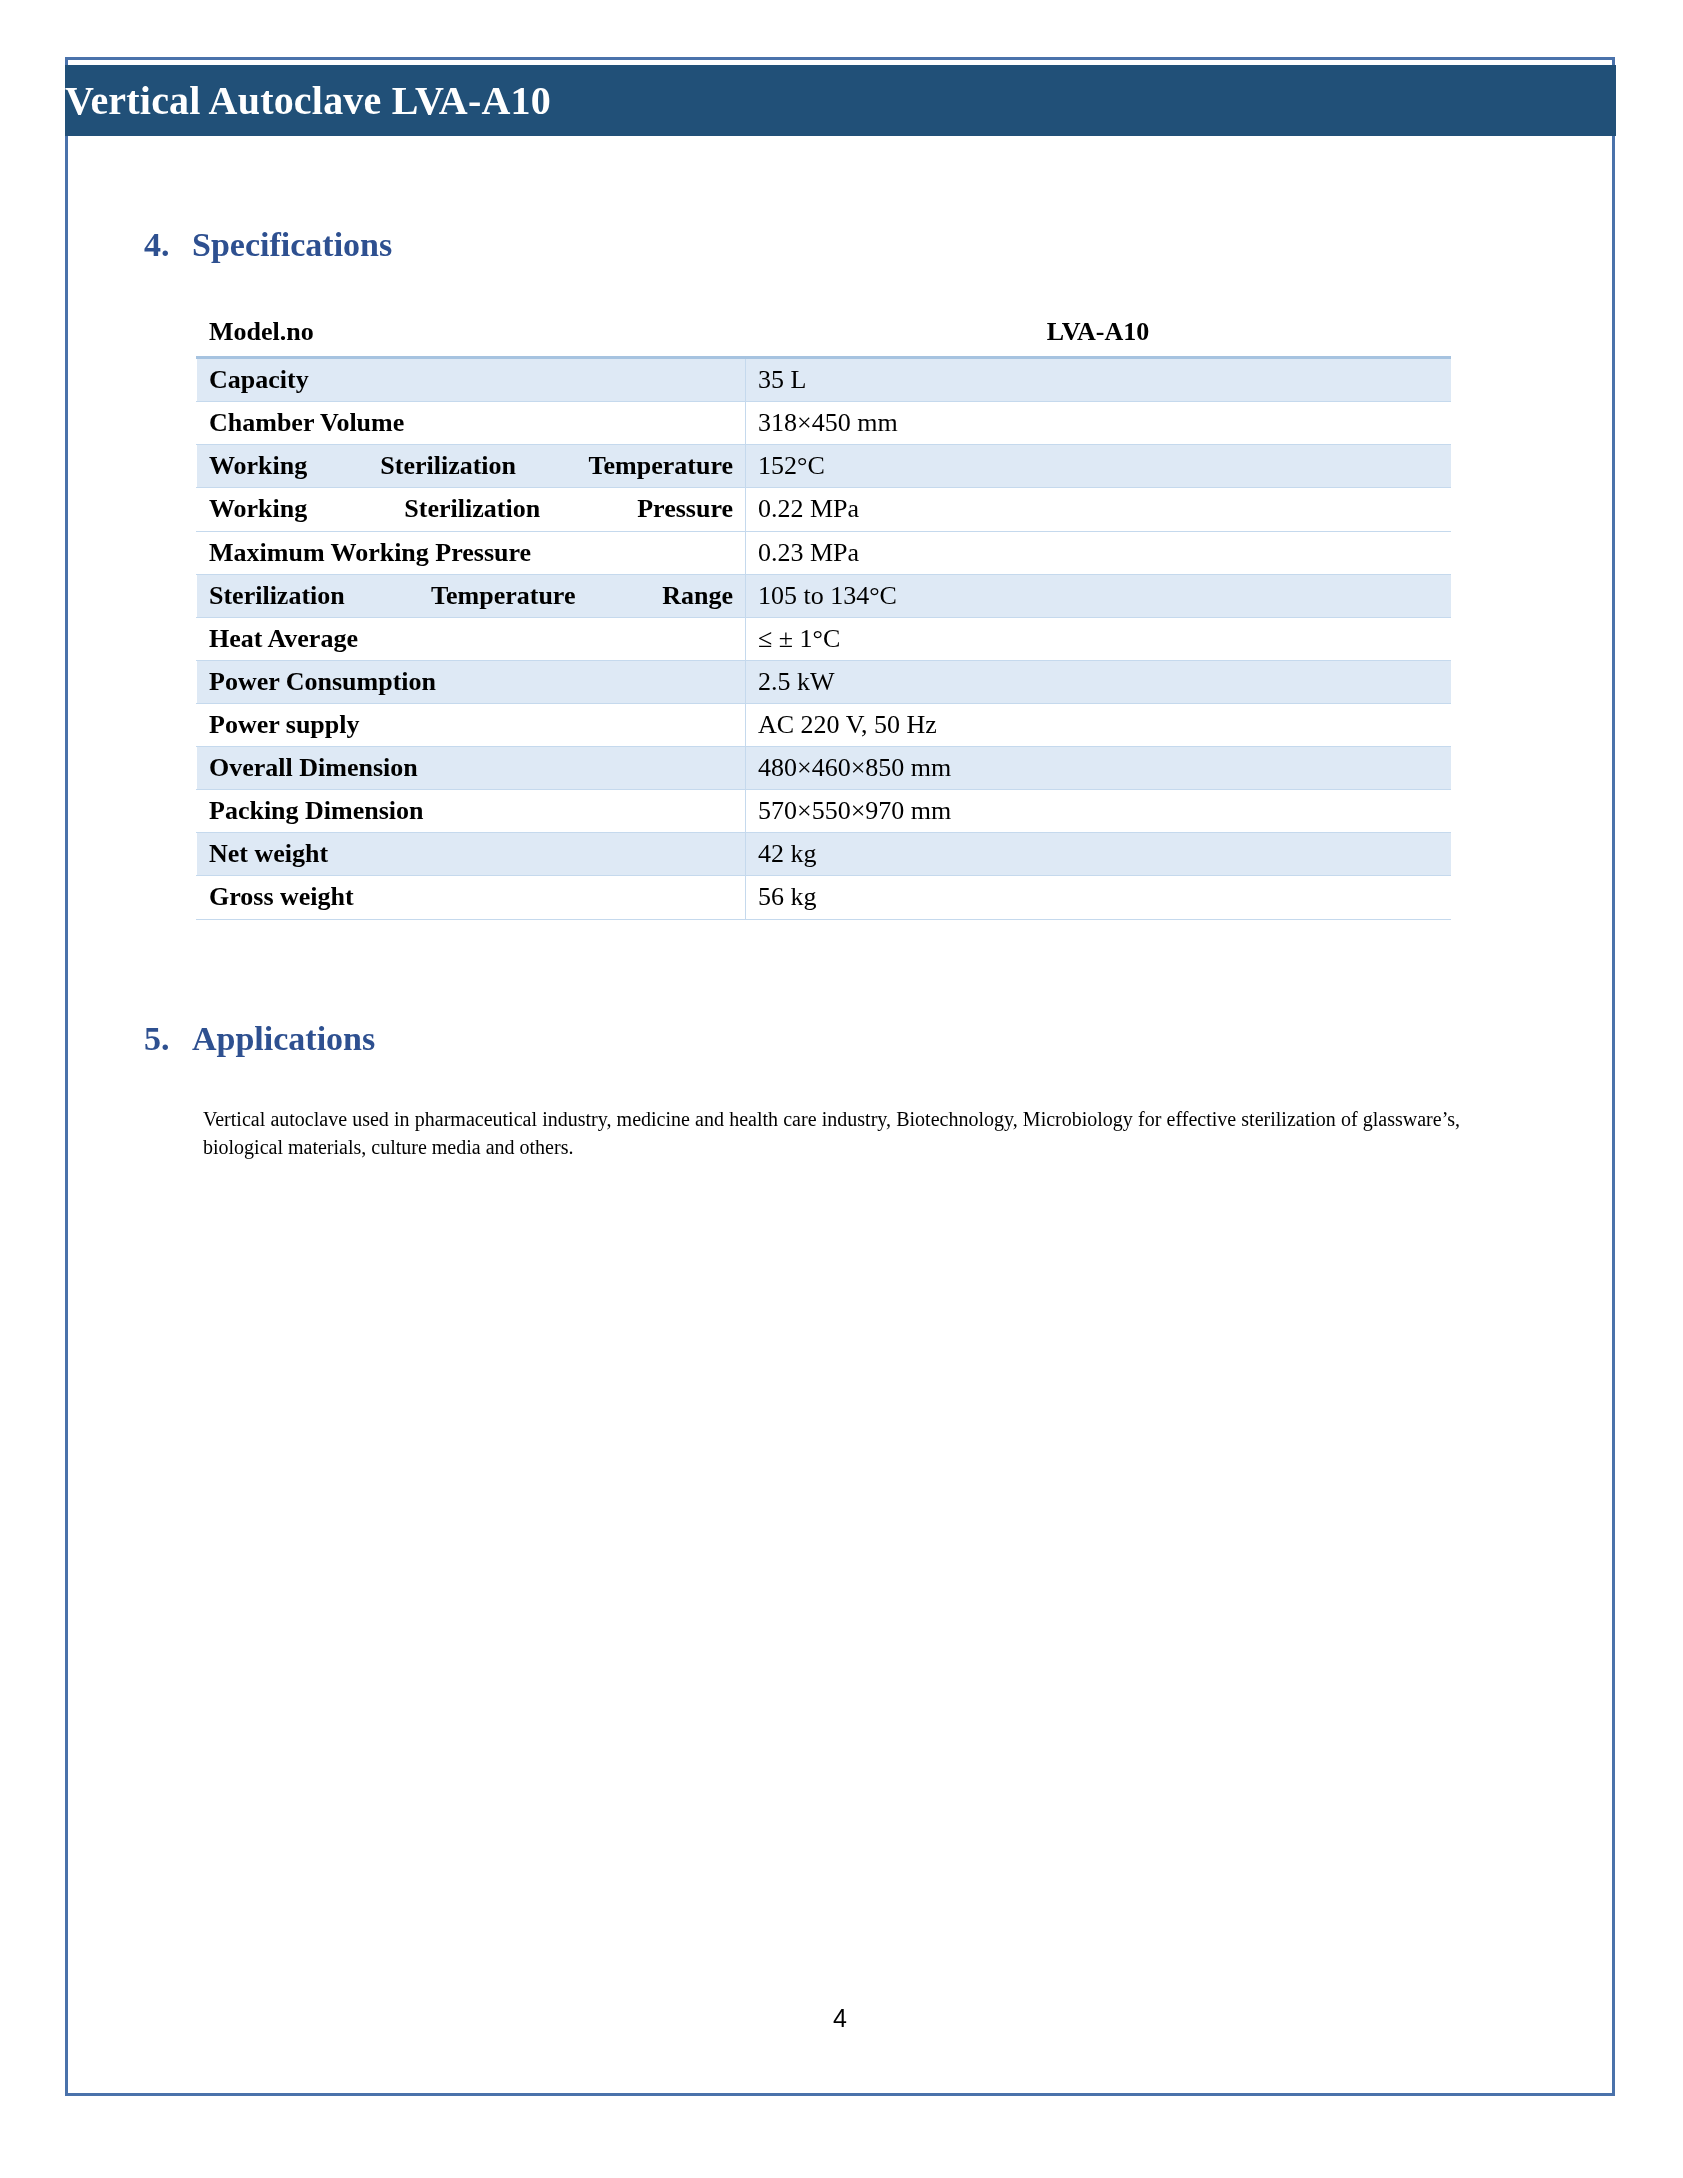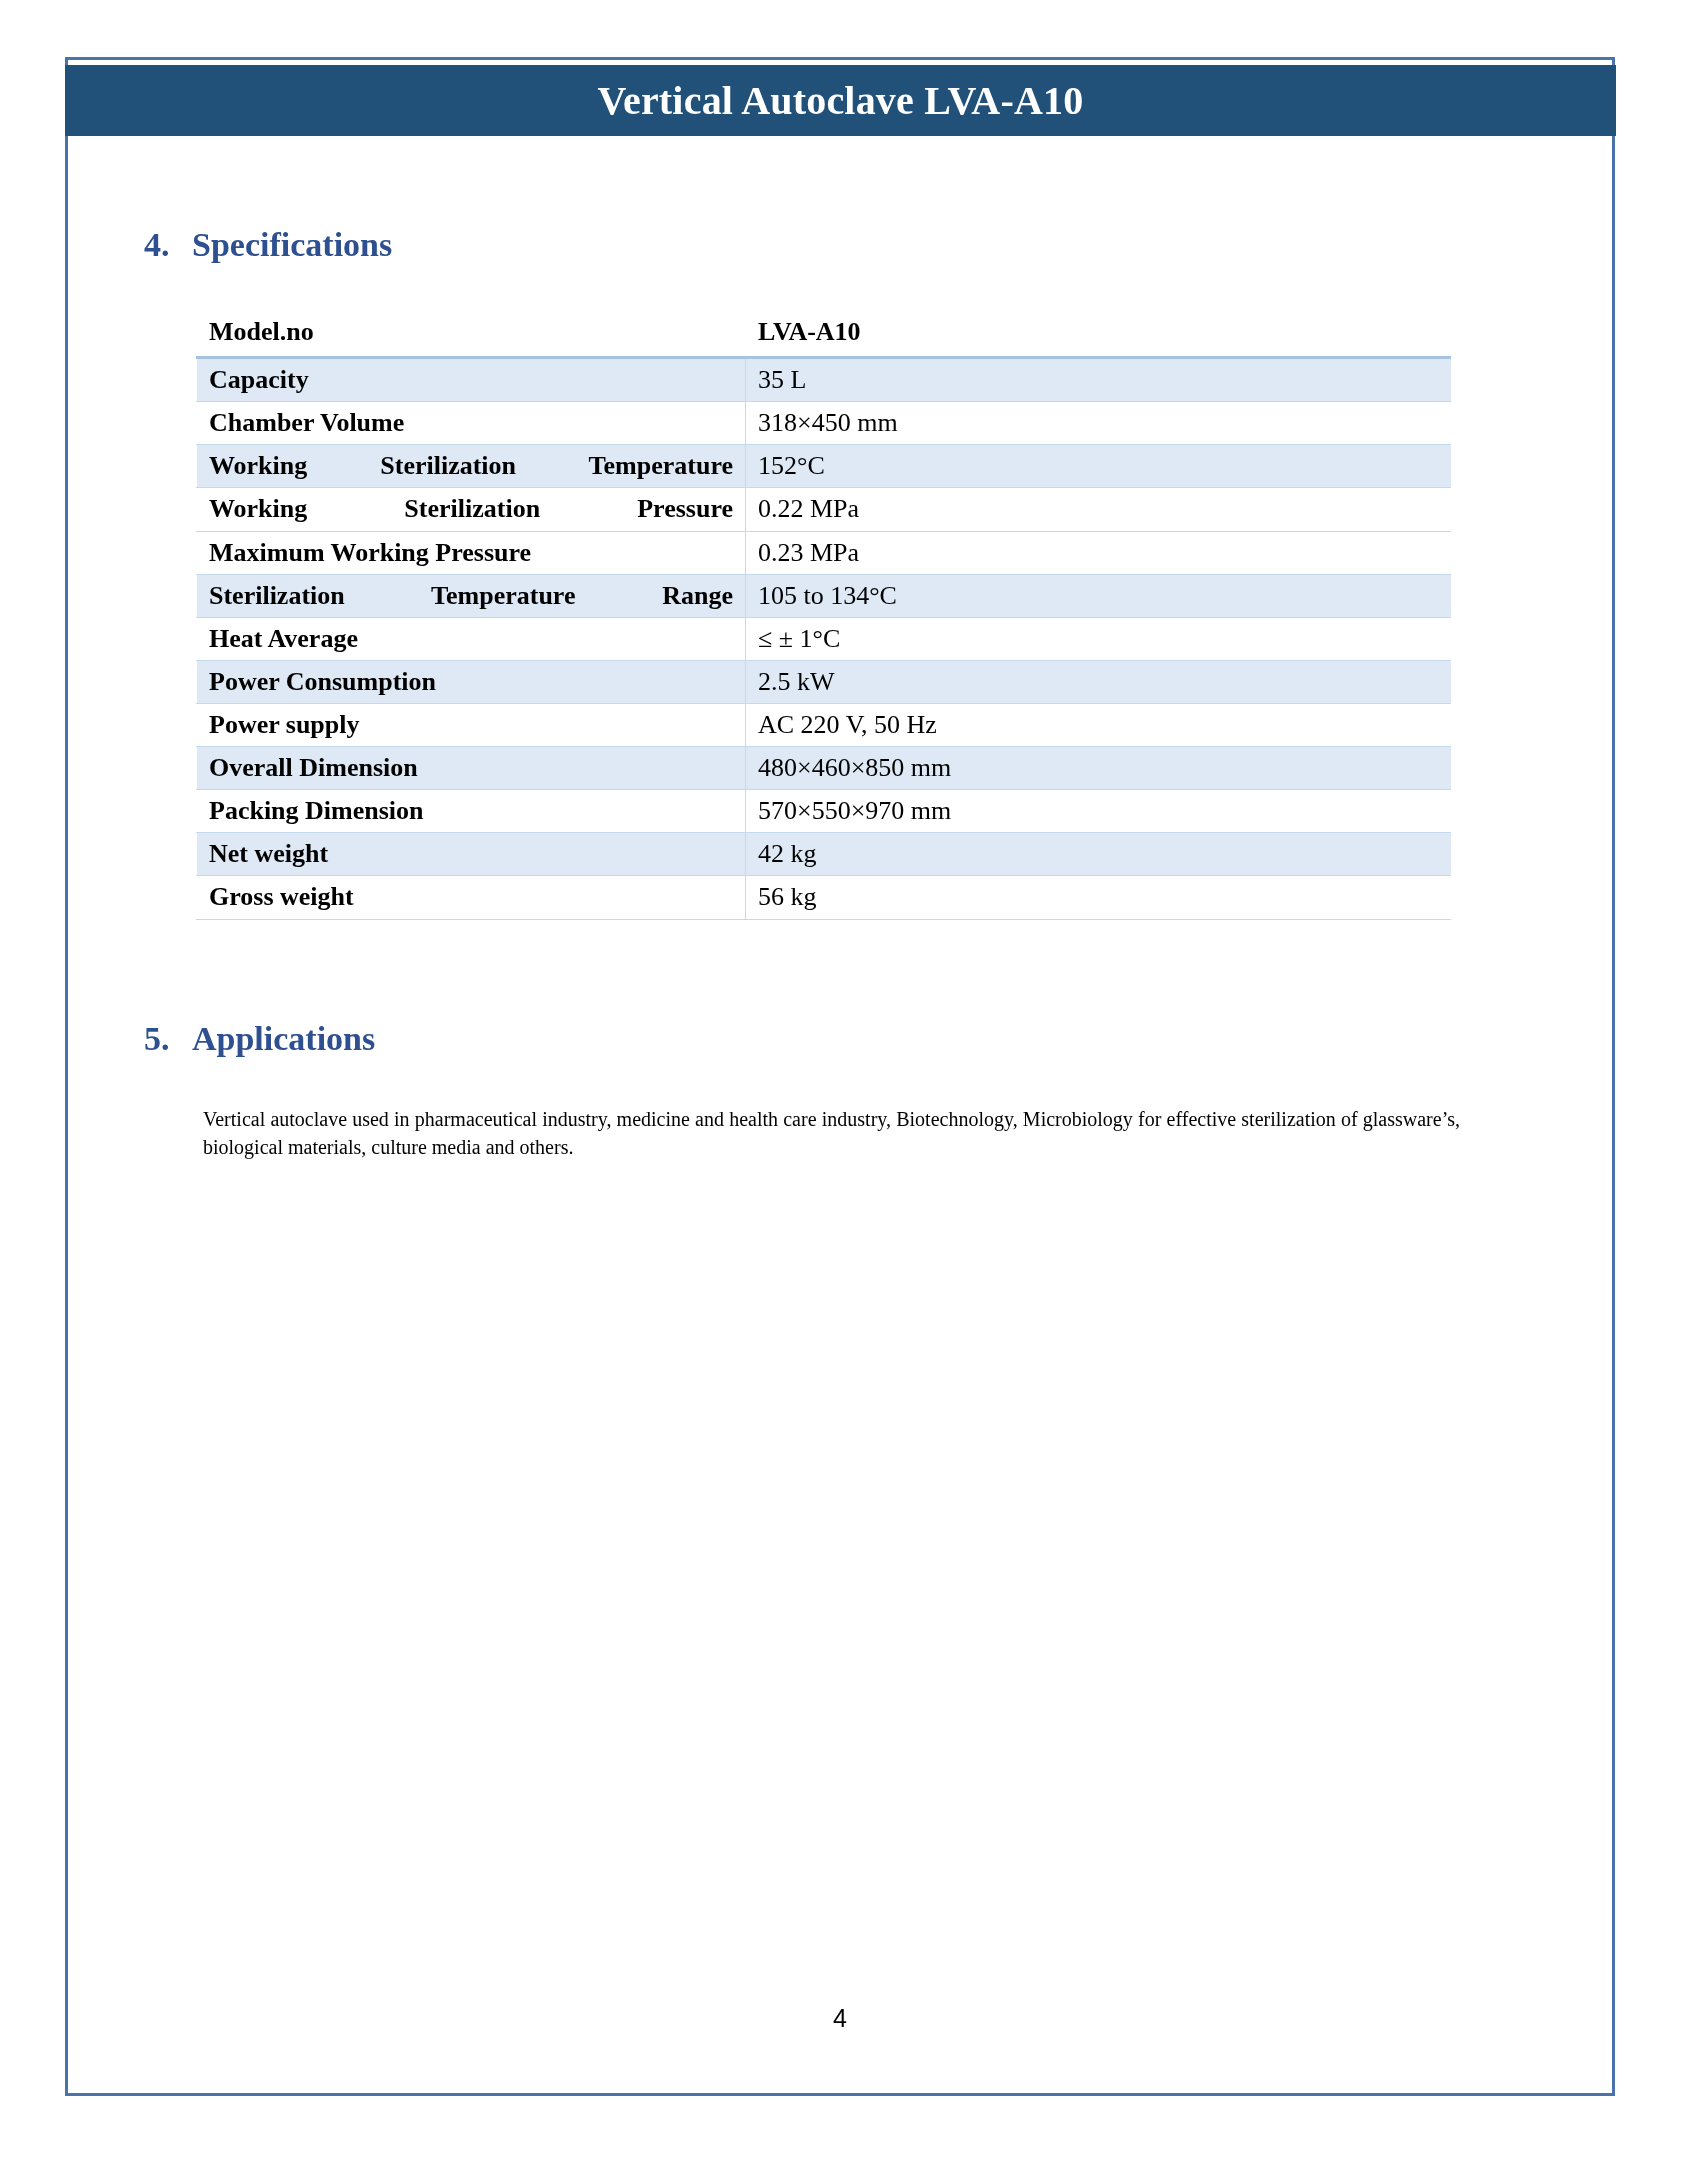--- a/index.html
+++ b/index.html
@@ -40,21 +40,20 @@
     justify-content: center;
     box-sizing: border-box;
   }
   #header-banner .title {
     color: #ffffff;
     font-size: 40px;
     font-weight: bold;
     font-family: "Liberation Serif", "DejaVu Serif", serif;
     letter-spacing: 0.2px;
     line-height: 1;
-    text-align: center;
     width: 100%;
   }
 
   
   #content {
     position: absolute;
     left: 65px;
     top: 137px;
     width: 1550px;
     box-sizing: border-box;
@@ -112,21 +111,21 @@
   }
   #spec-table thead th {
     font-weight: bold;
     color: #000000;
     background: #ffffff;
     border-bottom: 3px solid #a6c3e0;
     padding-top: 10px;
     padding-bottom: 10px;
   }
   #spec-table thead th.k { text-align: left; }
-  #spec-table thead th.v { text-align: left; }
+  #spec-table thead th.v { text-align: center; }
 
   #spec-table tbody tr { background: #ffffff; }
   #spec-table tbody tr.alt { background: #dee9f5; }
 
   #spec-table tbody td {
     border-bottom: 1px solid #c5d9ed;
     border-top: 1px solid #c5d9ed;
   }
   #spec-table tbody td.k {
     font-weight: bold;

